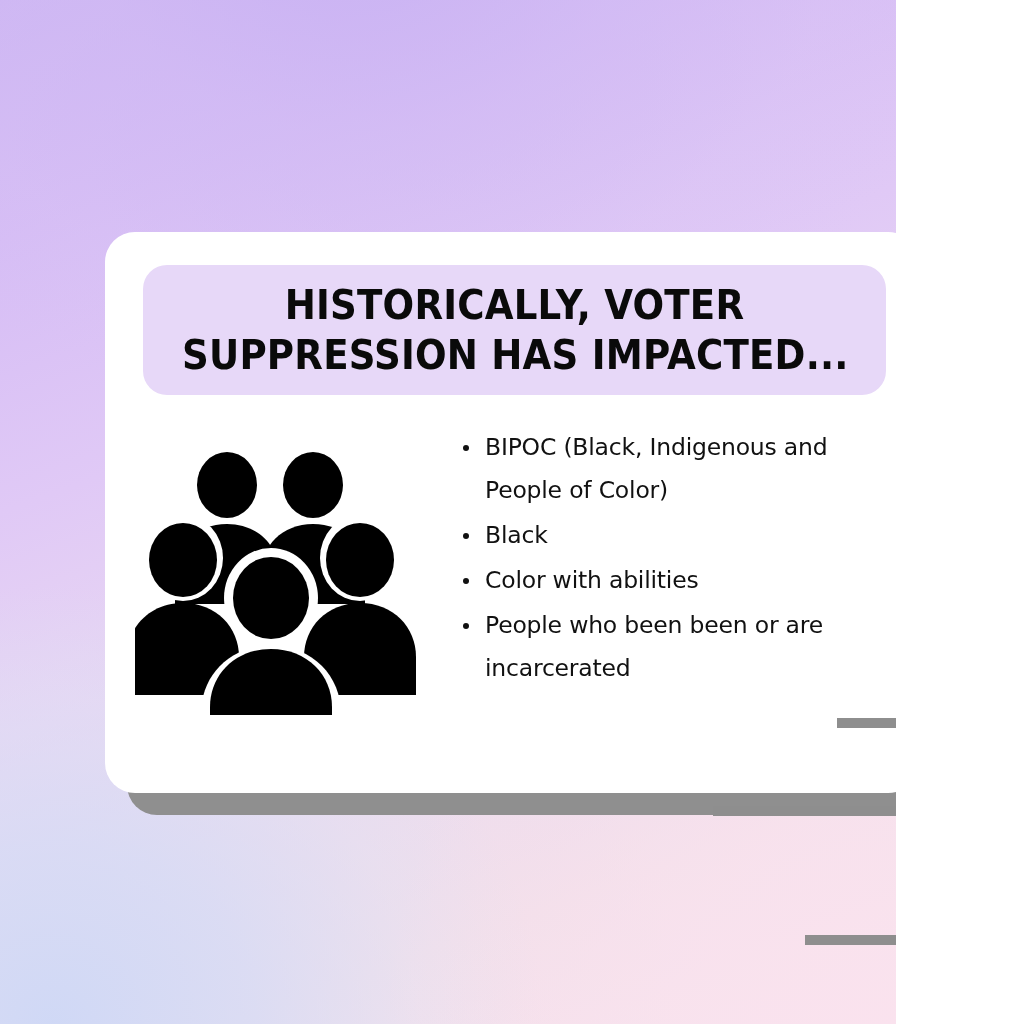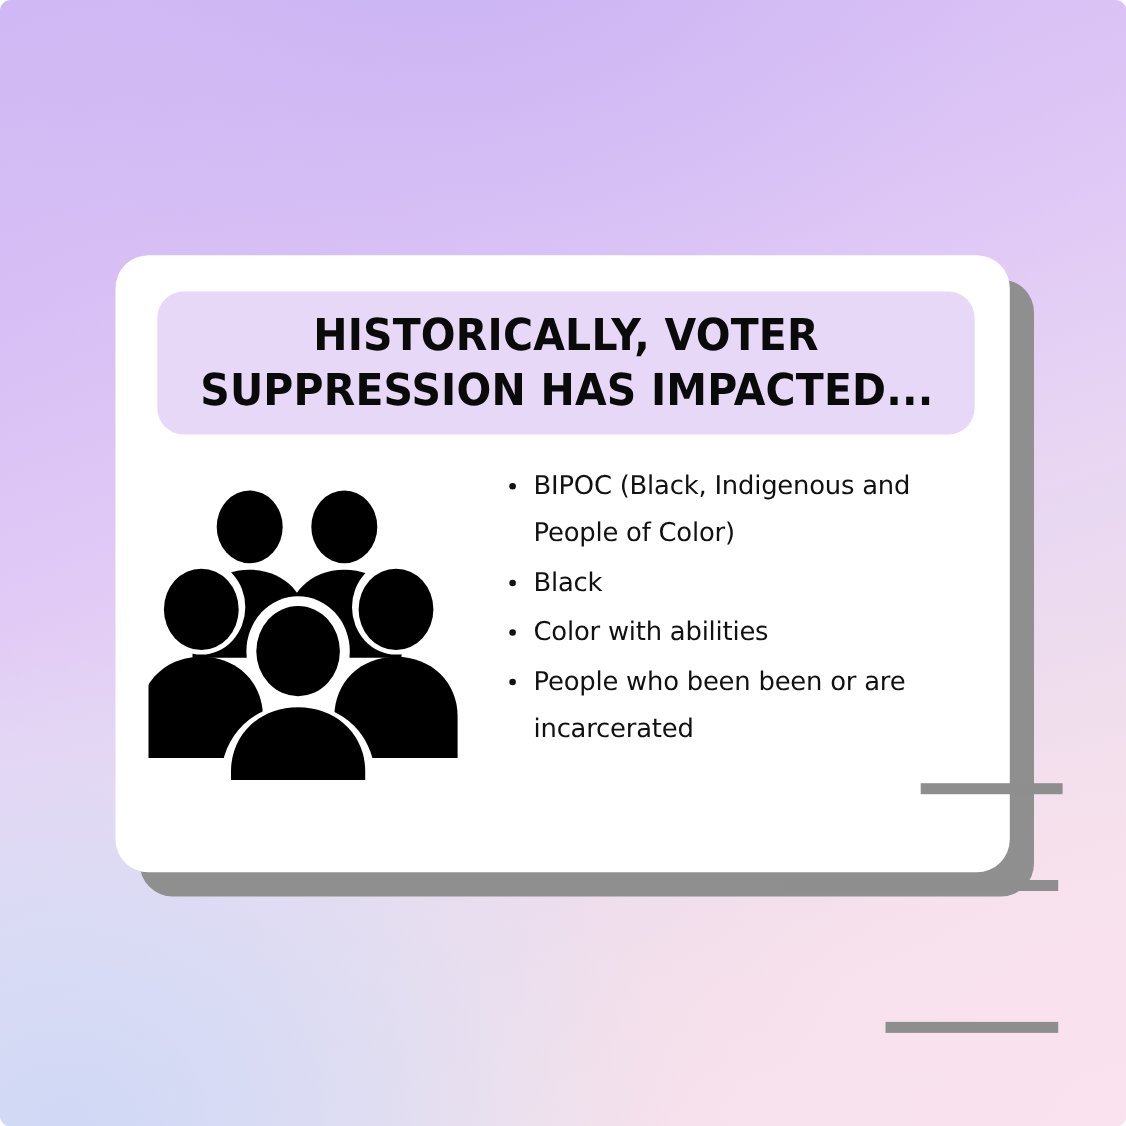--- a/index.html
+++ b/index.html
@@ -4,25 +4,24 @@
 <title>Voter Suppression Infographic</title>
 <style>
   html, body {
     margin: 0;
     padding: 0;
     background: #ffffff;
   }
 
   #canvas {
     position: relative;
-    width: 1024px;
+    width: 896px;
     height: 1024px;
     overflow: hidden;
     font-family: "Liberation Sans", "DejaVu Sans", sans-serif;
-    border-radius: 10px;
   }
 
   
   .bg-base {
     position: absolute;
     inset: 0;
     background: linear-gradient(160deg,
         #cdb5f3 0%,
         #d6bdf5 18%,
         #e0c9f6 38%,
@@ -108,21 +107,21 @@
     box-sizing: border-box;
     transform: scaleX(0.93);
     transform-origin: center center;
   }
   .title-line { display: block; white-space: nowrap; }
 
   
   .body-area {
     position: absolute;
     left: 0;
-    top: 172px;
+    top: 178px;
     width: 813px;
     height: 383px;
   }
 
   .people-icon {
     position: absolute;
     left: 30px;
     top: 40px;
     width: 300px;
     height: 265px;

